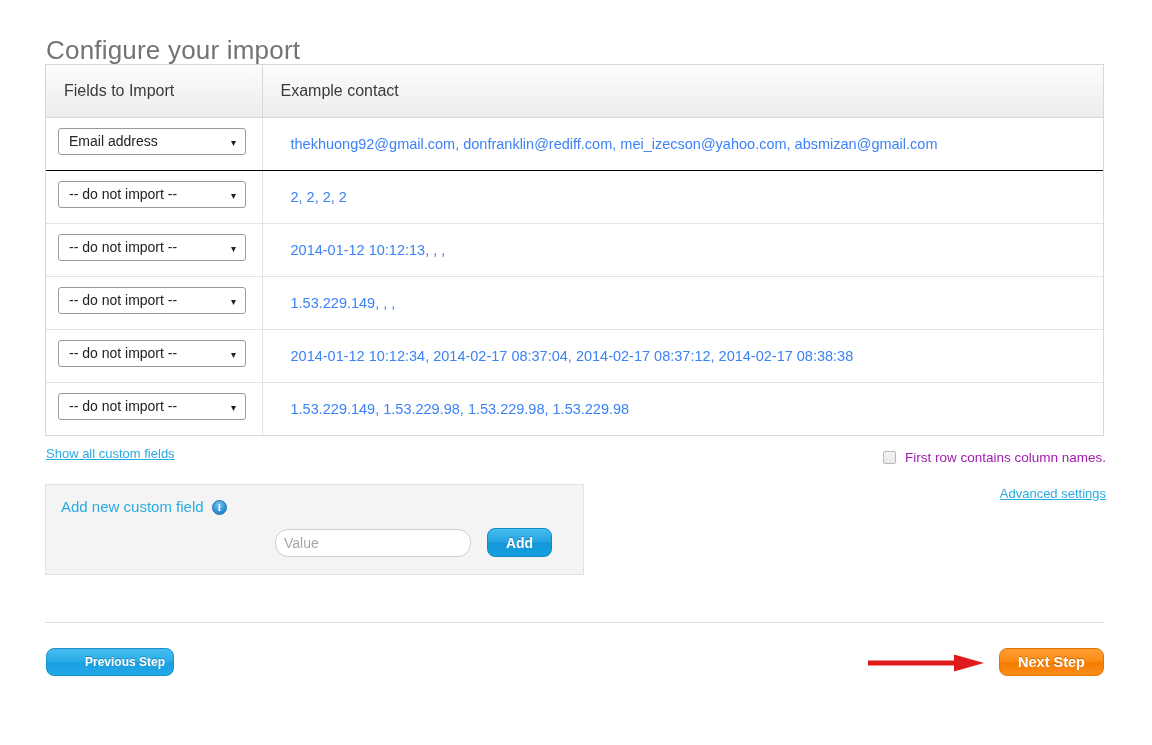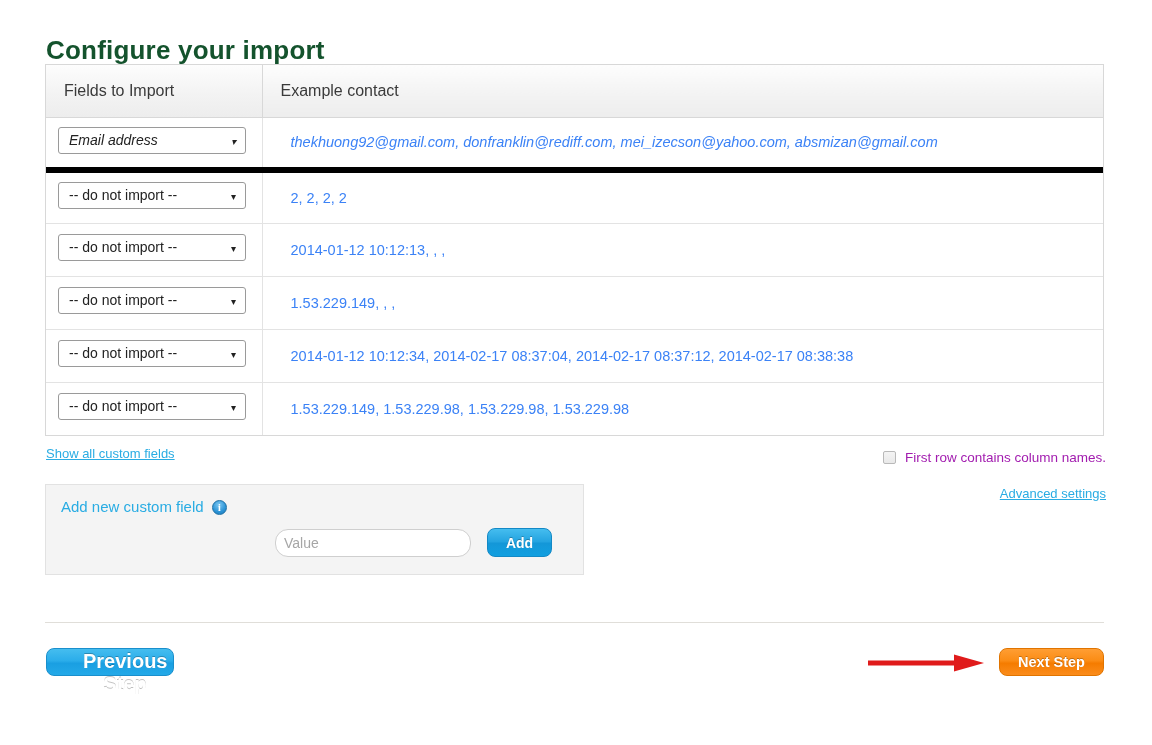--- a/index.html
+++ b/index.html
@@ -15,22 +15,22 @@
     overflow: hidden;
     background: #ffffff;
   }
 
   
   .page-title {
     position: absolute;
     left: 46px;
     top: 18px;
     font-size: 26px;
-    color: #14532d;
-    font-weight: bold;
+    color: #737373;
+    font-weight: normal;
     letter-spacing: 0.2px;
     white-space: nowrap;
   }
 
   
   .import-table {
     position: absolute;
     left: 45px;
     top: 64px;
     width: 1059px;
@@ -68,21 +68,21 @@
     width: 216px;
     border-right: 1px solid #e3e3e3;
     padding-left: 12px;
   }
   .import-table td.cell-example {
     padding-left: 28px;
     font-size: 14.5px;
     color: #3b82f6;
   }
   
-  tr.row-highlight td { border-bottom: 6px solid #000000; font-style: italic; }
+  tr.row-highlight td { border-bottom: 1px solid #000000; }
   tr.row-highlight td.cell-select { border-right: 1px solid #e3e3e3; }
 
   .hl-band {
     position: absolute;
     left: 52px;
     top: 119px;
     width: 969px;
     height: 45px;
     background: #8ec6f7;
     box-shadow: 2px 2px 4px rgba(0,0,0,0.22);
@@ -236,21 +236,21 @@
     width: 1059px;
     height: 1px;
     background: #e0ded9;
   }
   .btn-prev {
     position: absolute;
     left: 46px;
     top: 648px;
     width: 128px;
     height: 28px;
-    font-size: 20px;
+    font-size: 12px;
     background: linear-gradient(to bottom, #45bdef 0%, #2badea 45%, #1a9fe2 55%, #23a9e8 100%);
     border: 1px solid #1a8fcc;
     box-sizing: border-box;
     padding-left: 36px;
   }
   .btn-next {
     position: absolute;
     left: 999px;
     top: 648px;
     width: 105px;

